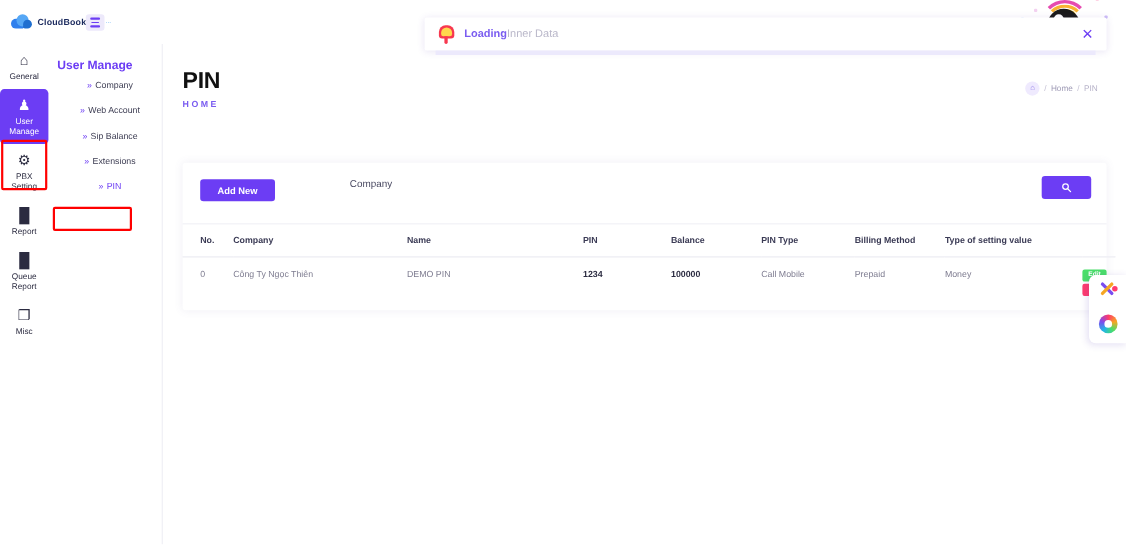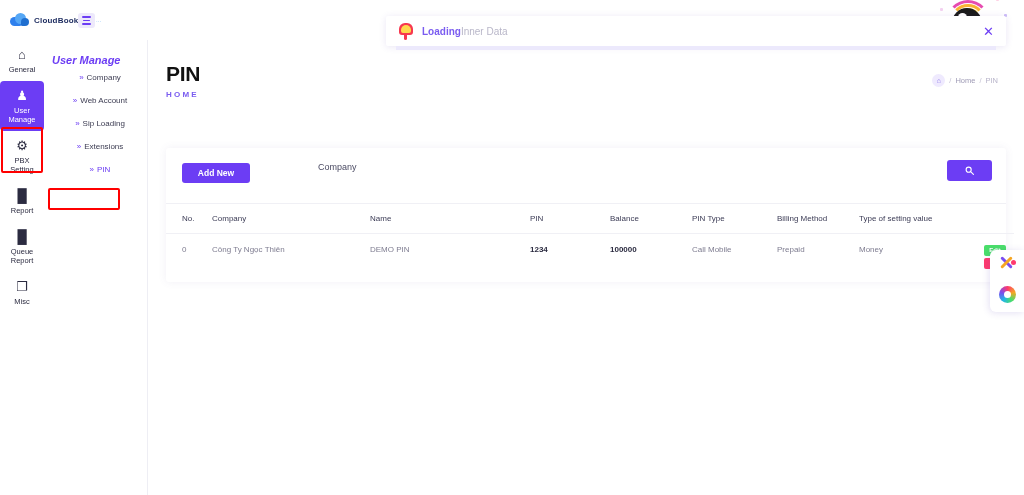--- a/index.html
+++ b/index.html
@@ -70,21 +70,21 @@
     position:relative; width:44px; padding:8px 0 7px; text-align:center;
     color:#2b2b40; cursor:pointer;
   }
   .rail-item .ri-ico { font-size:13px; line-height:14px; display:block; margin-bottom:3px; }
   .rail-item .ri-lbl { font-size:7.5px; line-height:9px; display:block; color:#2b2b40; }
   .rail-item.active { background:#6c3df4; border-radius:4px; }
   .rail-item.active .ri-lbl, .rail-item.active .ri-ico { color:#fff; }
   .hl-box { position:absolute; border:2px solid #ff0000; border-radius:2px; pointer-events:none; z-index:9; }
 
   .submenu { position:absolute; left:48px; top:0; width:100px; }
-  .submenu-title { font-size:11px; font-weight:bold; color:#6c3df4; padding:14px 0 0 4px;font-style:italic; }
+  .submenu-title { font-size:11px; font-weight:bold; color:#6c3df4; padding:14px 0 0 4px; }
   .submenu-item {
     font-size:8px; color:#3c3c52; padding:7px 0 7px 4px; cursor:pointer; white-space:nowrap;text-align:center;
   }
   .submenu-item .chev { color:#6c3df4; margin-right:3px; font-size:8px; }
   .submenu-item.sel { color:#6c3df4; }
 
   
   .main { position:absolute; left:148px; top:40px; width:876px; height:455px; background:#fff; }
   .page-head { position:relative; padding:22px 24px 0 18px; height:62px; }
   .page-title { font-size:21px; font-weight:bold; color:#111; letter-spacing:-.3px; }
@@ -114,21 +114,21 @@
   .sel-chev { position:absolute; right:0; top:1px; font-size:8px; color:#b4b2c2; }
   .btn-search {
     position:absolute; right:14px; top:12px; width:45px; height:21px;
     background:#6c3df4; border:none; border-radius:3px; cursor:pointer;
     display:flex; align-items:center; justify-content:center;
   }
   .btn-search svg { width:9px; height:9px; }
 
   table.grid { width:100%; border-collapse:collapse; table-layout:fixed; }
   table.grid th {
-    text-align:left; font-size:8px; font-weight:normal; color:#3b3b55;
+    text-align:left; font-size:8px; font-weight:bold; color:#3b3b55;
     padding:10px 4px 10px 0; border-bottom:1px solid #f0f0f5;
   }
   table.grid td {
     font-size:8px; color:#7e7c90; padding:11px 4px 11px 0; vertical-align:top;
   }
   table.grid td.b { font-weight:bold; color:#2b2b40; }
   .col-no{width:46px;padding-left:16px!important;text-align:left}
   .col-co{width:158px}.col-nm{width:160px}.col-pin{width:80px}
   .col-bal{width:82px}.col-pt{width:85px}.col-bm{width:82px}
   .col-tv{width:125px}.col-ac{width:30px}
@@ -232,21 +232,21 @@
         <div class="rail-item">
           <span class="ri-ico">❐</span>
           <span class="ri-lbl">Misc</span>
         </div>
       </div>
     <div class="submenu">
       <div class="submenu-title">User Manage</div>
       <div id="submenu-list">
           <div class="submenu-item"><span class="chev">»</span><span>Company</span></div>
           <div class="submenu-item"><span class="chev">»</span><span>Web Account</span></div>
-          <div class="submenu-item"><span class="chev">»</span><span>Sip Loading</span></div>
+          <div class="submenu-item"><span class="chev">»</span><span>Sip Balance</span></div>
           <div class="submenu-item"><span class="chev">»</span><span>Extensions</span></div>
           <div class="submenu-item sel"><span class="chev">»</span><span>PIN</span></div>
         </div>
     </div>
     <div class="hl-box" style="left:1px;top:87px;width:42px;height:46px;"></div>
     <div class="hl-box" style="left:48px;top:148px;width:72px;height:22px;"></div>
   </div>
 
   <div class="main">
 

